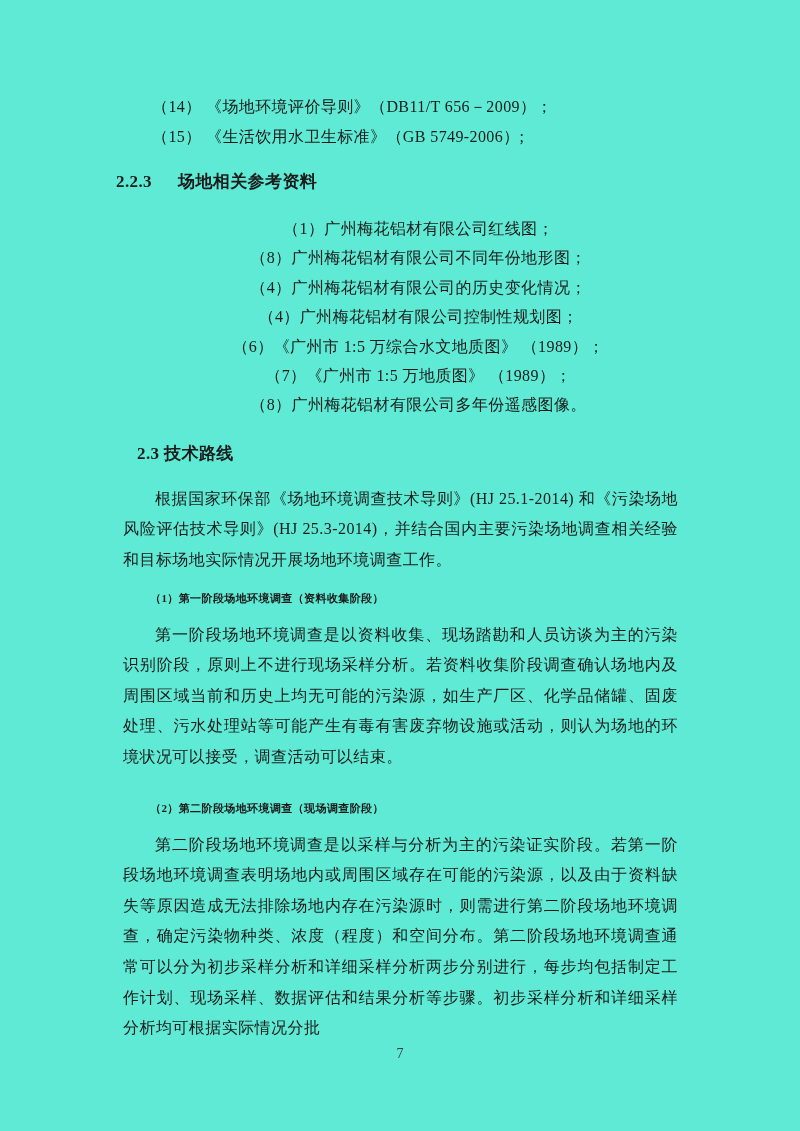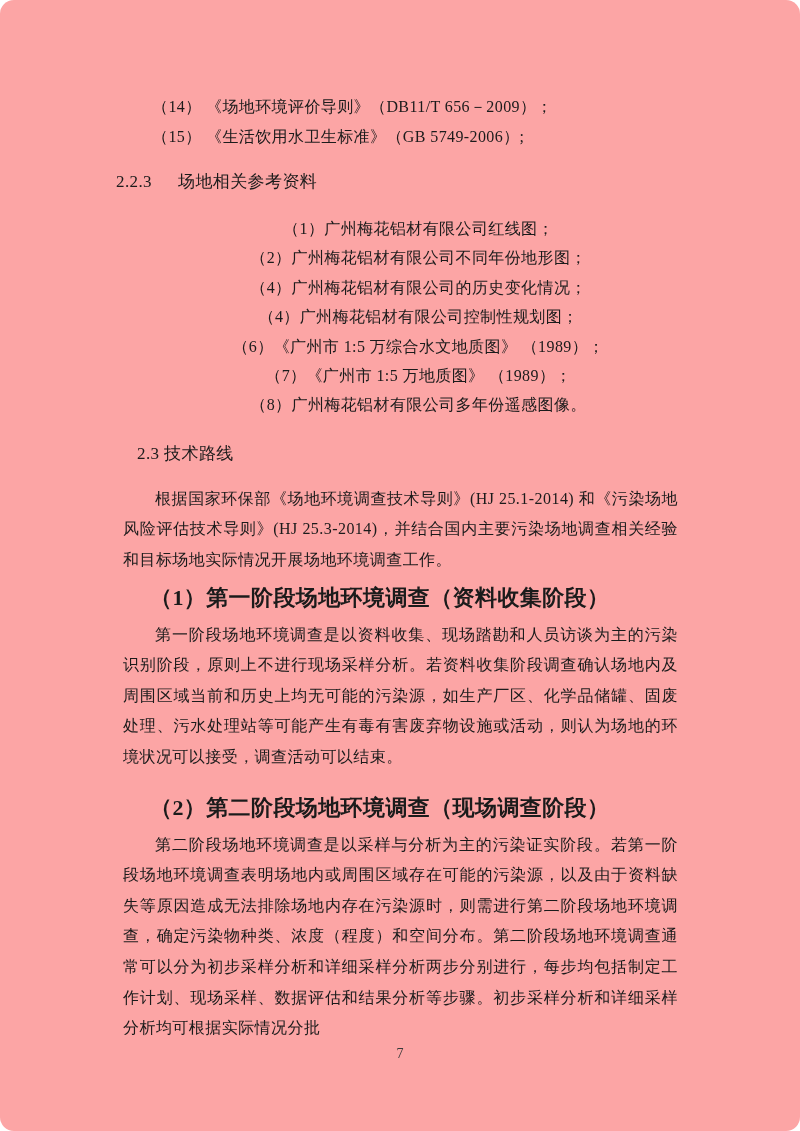--- a/index.html
+++ b/index.html
@@ -4,46 +4,45 @@
 <style>
   html, body {
     margin: 0;
     padding: 0;
     background: #ffffff;
   }
   .page {
     position: relative;
     width: 800px;
     height: 1131px;
-    background: #fca5a5;
+    background: #5eead4;
     color: #1b1b1b;
     font-family: "Liberation Serif", "DejaVu Serif", serif;
     overflow: hidden;
-    border-radius: 14px;
   }
   .content {
     position: absolute;
     left: 116px;
     top: 92px;
     width: 569px;
   }
   
   .ref-tail p {
     margin: 0;
     padding-left: 36px;
     font-size: 16px;
     line-height: 30px;
     letter-spacing: 0.4px;
     white-space: nowrap;
   }
   
   .sec-heading {
     margin: 18px 0 0 0;
     font-size: 17px;
-    font-weight: normal;
+    font-weight: bold;
     line-height: 24px;
     letter-spacing: 0.4px;
   }
   .sec-heading .h-num {
     margin-right: 26px;
   }
   .sec-heading.tight {
     margin-top: 22px;
     margin-left: 21px;
   }
@@ -70,21 +69,21 @@
     text-justify: inter-ideograph;
     text-indent: 2em;
   }
   .para.intro {
     margin-top: 18px;
   }
   
   .phase-heading {
     margin: 7px 0 0 0;
     padding-left: 34px;
-    font-size: 22px;
+    font-size: 11px;
     font-weight: bold;
     line-height: 30px;
     letter-spacing: 0.4px;
     white-space: nowrap;
   }
   .phase-heading.second {
     margin-top: 20px;
   }
   .page-number {
     position: absolute;
@@ -105,21 +104,21 @@
 
     <div class="ref-tail">
       <p>（14） 《场地环境评价导则》（DB11/T 656－2009）；</p>
       <p>（15） 《生活饮用水卫生标准》（GB 5749-2006）;</p>
     </div>
 
     <h2 class="sec-heading"><span class="h-num">2.2.3</span><span class="h-title">场地相关参考资料</span></h2>
 
     <div class="site-refs">
       <p>（1）广州梅花铝材有限公司红线图；</p>
-      <p>（2）广州梅花铝材有限公司不同年份地形图；</p>
+      <p>（8）广州梅花铝材有限公司不同年份地形图；</p>
       <p>（4）广州梅花铝材有限公司的历史变化情况；</p>
       <p>（4）广州梅花铝材有限公司控制性规划图；</p>
       <p>（6）《广州市 1:5 万综合水文地质图》 （1989）；</p>
       <p>（7）《广州市 1:5 万地质图》 （1989）；</p>
       <p>（8）广州梅花铝材有限公司多年份遥感图像。</p>
     </div>
 
     <h2 class="sec-heading tight">2.3 技术路线</h2>
 
     <p class="para intro">根据国家环保部《场地环境调查技术导则》(HJ 25.1-2014) 和《污染场地风险评估技术导则》(HJ 25.3-2014)，并结合国内主要污染场地调查相关经验和目标场地实际情况开展场地环境调查工作。</p>

